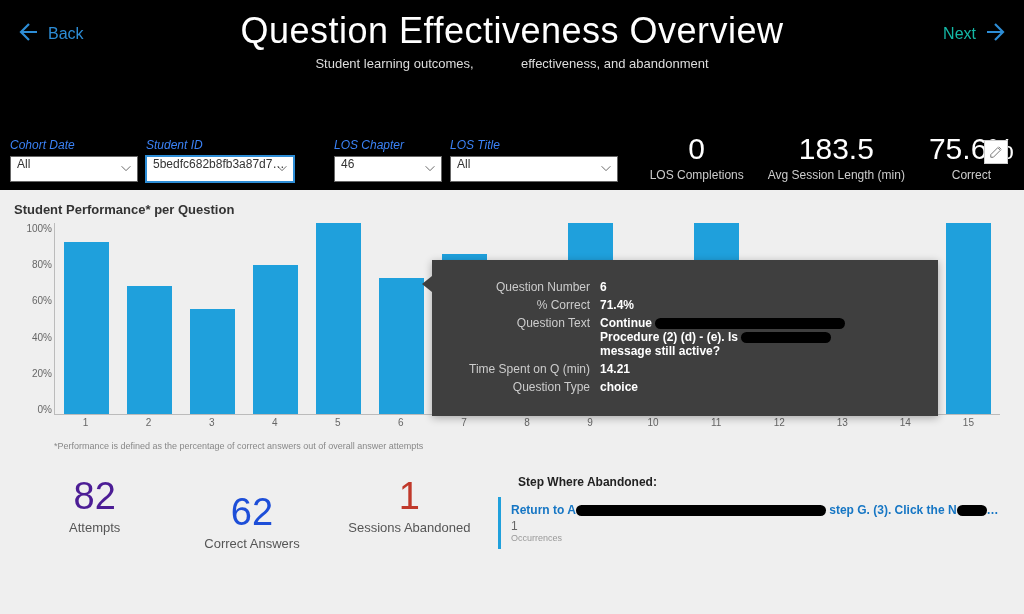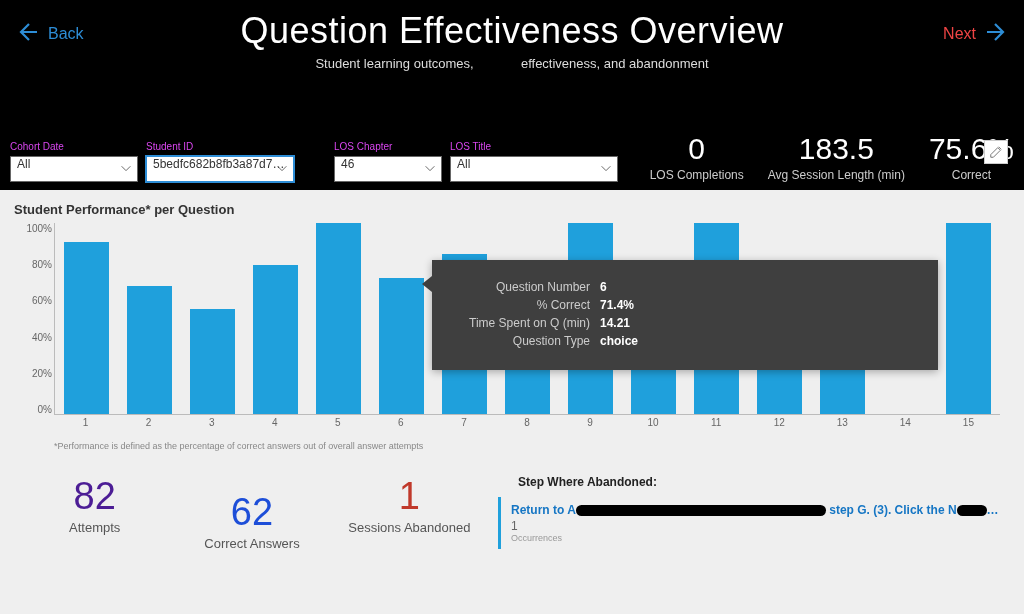--- a/index.html
+++ b/index.html
@@ -5,29 +5,29 @@
   * { box-sizing: border-box; margin: 0; padding: 0; font-family: "Segoe UI", Arial, sans-serif; }
   body { width: 1024px; height: 614px; background: #efefef; overflow: hidden; position: relative; }
 
   
   .header {
     background: #000; color: #fff; width: 100%; padding: 10px 16px 8px 16px;
     height: 190px; position: relative;
   }
   .back-link { position: absolute; left: 14px; top: 20px; color: #2d8dd6; cursor:pointer; display:flex; align-items:center; gap:10px;}
   .back-link svg { width: 24px; height:24px; stroke:#2d8dd6; fill:none; stroke-width:2.2;}
-  .next-link { position: absolute; right: 14px; top: 20px; color: #ef4444; cursor:pointer; display:flex; align-items:center; gap:10px;}
+  .next-link { position: absolute; right: 14px; top: 20px; color: #14b8a6; cursor:pointer; display:flex; align-items:center; gap:10px;}
   .next-link svg { width: 24px; height:24px; stroke:#2d8dd6; fill:none; stroke-width:2.2;}
   .title-block { text-align:center; }
   .title { font-size: 36px; font-weight: 400; letter-spacing:0.5px;}
   .subtitle { font-size: 13px; color:#ddd; margin-top:4px; }
 
   .filters-row { display:flex; align-items:flex-end; gap:8px; position:absolute; left:10px; bottom:8px; right:10px; }
   .filter { display:flex; flex-direction:column; }
-  .filter-label { font-size:10px; color:#d946ef; margin-bottom:4px; }
+  .filter-label { font-size:12px; color:#3b82f6; margin-bottom:4px;font-style:italic; }
   .filter-select { background:#fff; color:#333; height:26px; border:1px solid #666; font-size:12px; padding:0 22px 0 6px; position:relative; cursor:pointer; }
   .filter-select.sel-student { border:1px solid #2d8dd6; outline:1px solid #2d8dd6; }
   .filter-select .chev { position:absolute; right:4px; top:4px; }
   .chev svg { width:14px; height:14px; stroke:#555; fill:none; }
 
   .kpi-group { margin-left:auto; display:flex; gap:24px; }
   .kpi { text-align:center; color:#fff; }
   .kpi-value { font-size:30px; }
   .kpi-label { font-size:12px; color:#ccc; margin-top:2px; }
 
@@ -246,20 +246,28 @@
 <div class="tooltip">
   <div class="tt-row">
       <div class="tt-label">Question Number</div>
       <div class="tt-value">6</div>
     </div>
   <div class="tt-row">
       <div class="tt-label">% Correct</div>
       <div class="tt-value">71.4%</div>
     </div>
   <div class="tt-row">
+      <div class="tt-label">Question Text</div>
+    <div class="tt-value">
+      <span>Continue</span> <span class="redact" style="width:190px"></span><br>
+      <span>Procedure (2) (d) - (e). Is</span> <span class="redact" style="width:90px"></span><br>
+      <span>message still active?</span>
+    </div>
+  </div>
+  <div class="tt-row">
       <div class="tt-label">Time Spent on Q (min)</div>
       <div class="tt-value">14.21</div>
     </div>
   <div class="tt-row">
       <div class="tt-label">Question Type</div>
       <div class="tt-value">choice</div>
     </div>
 </div>
 
 <div class="bottom-row">

